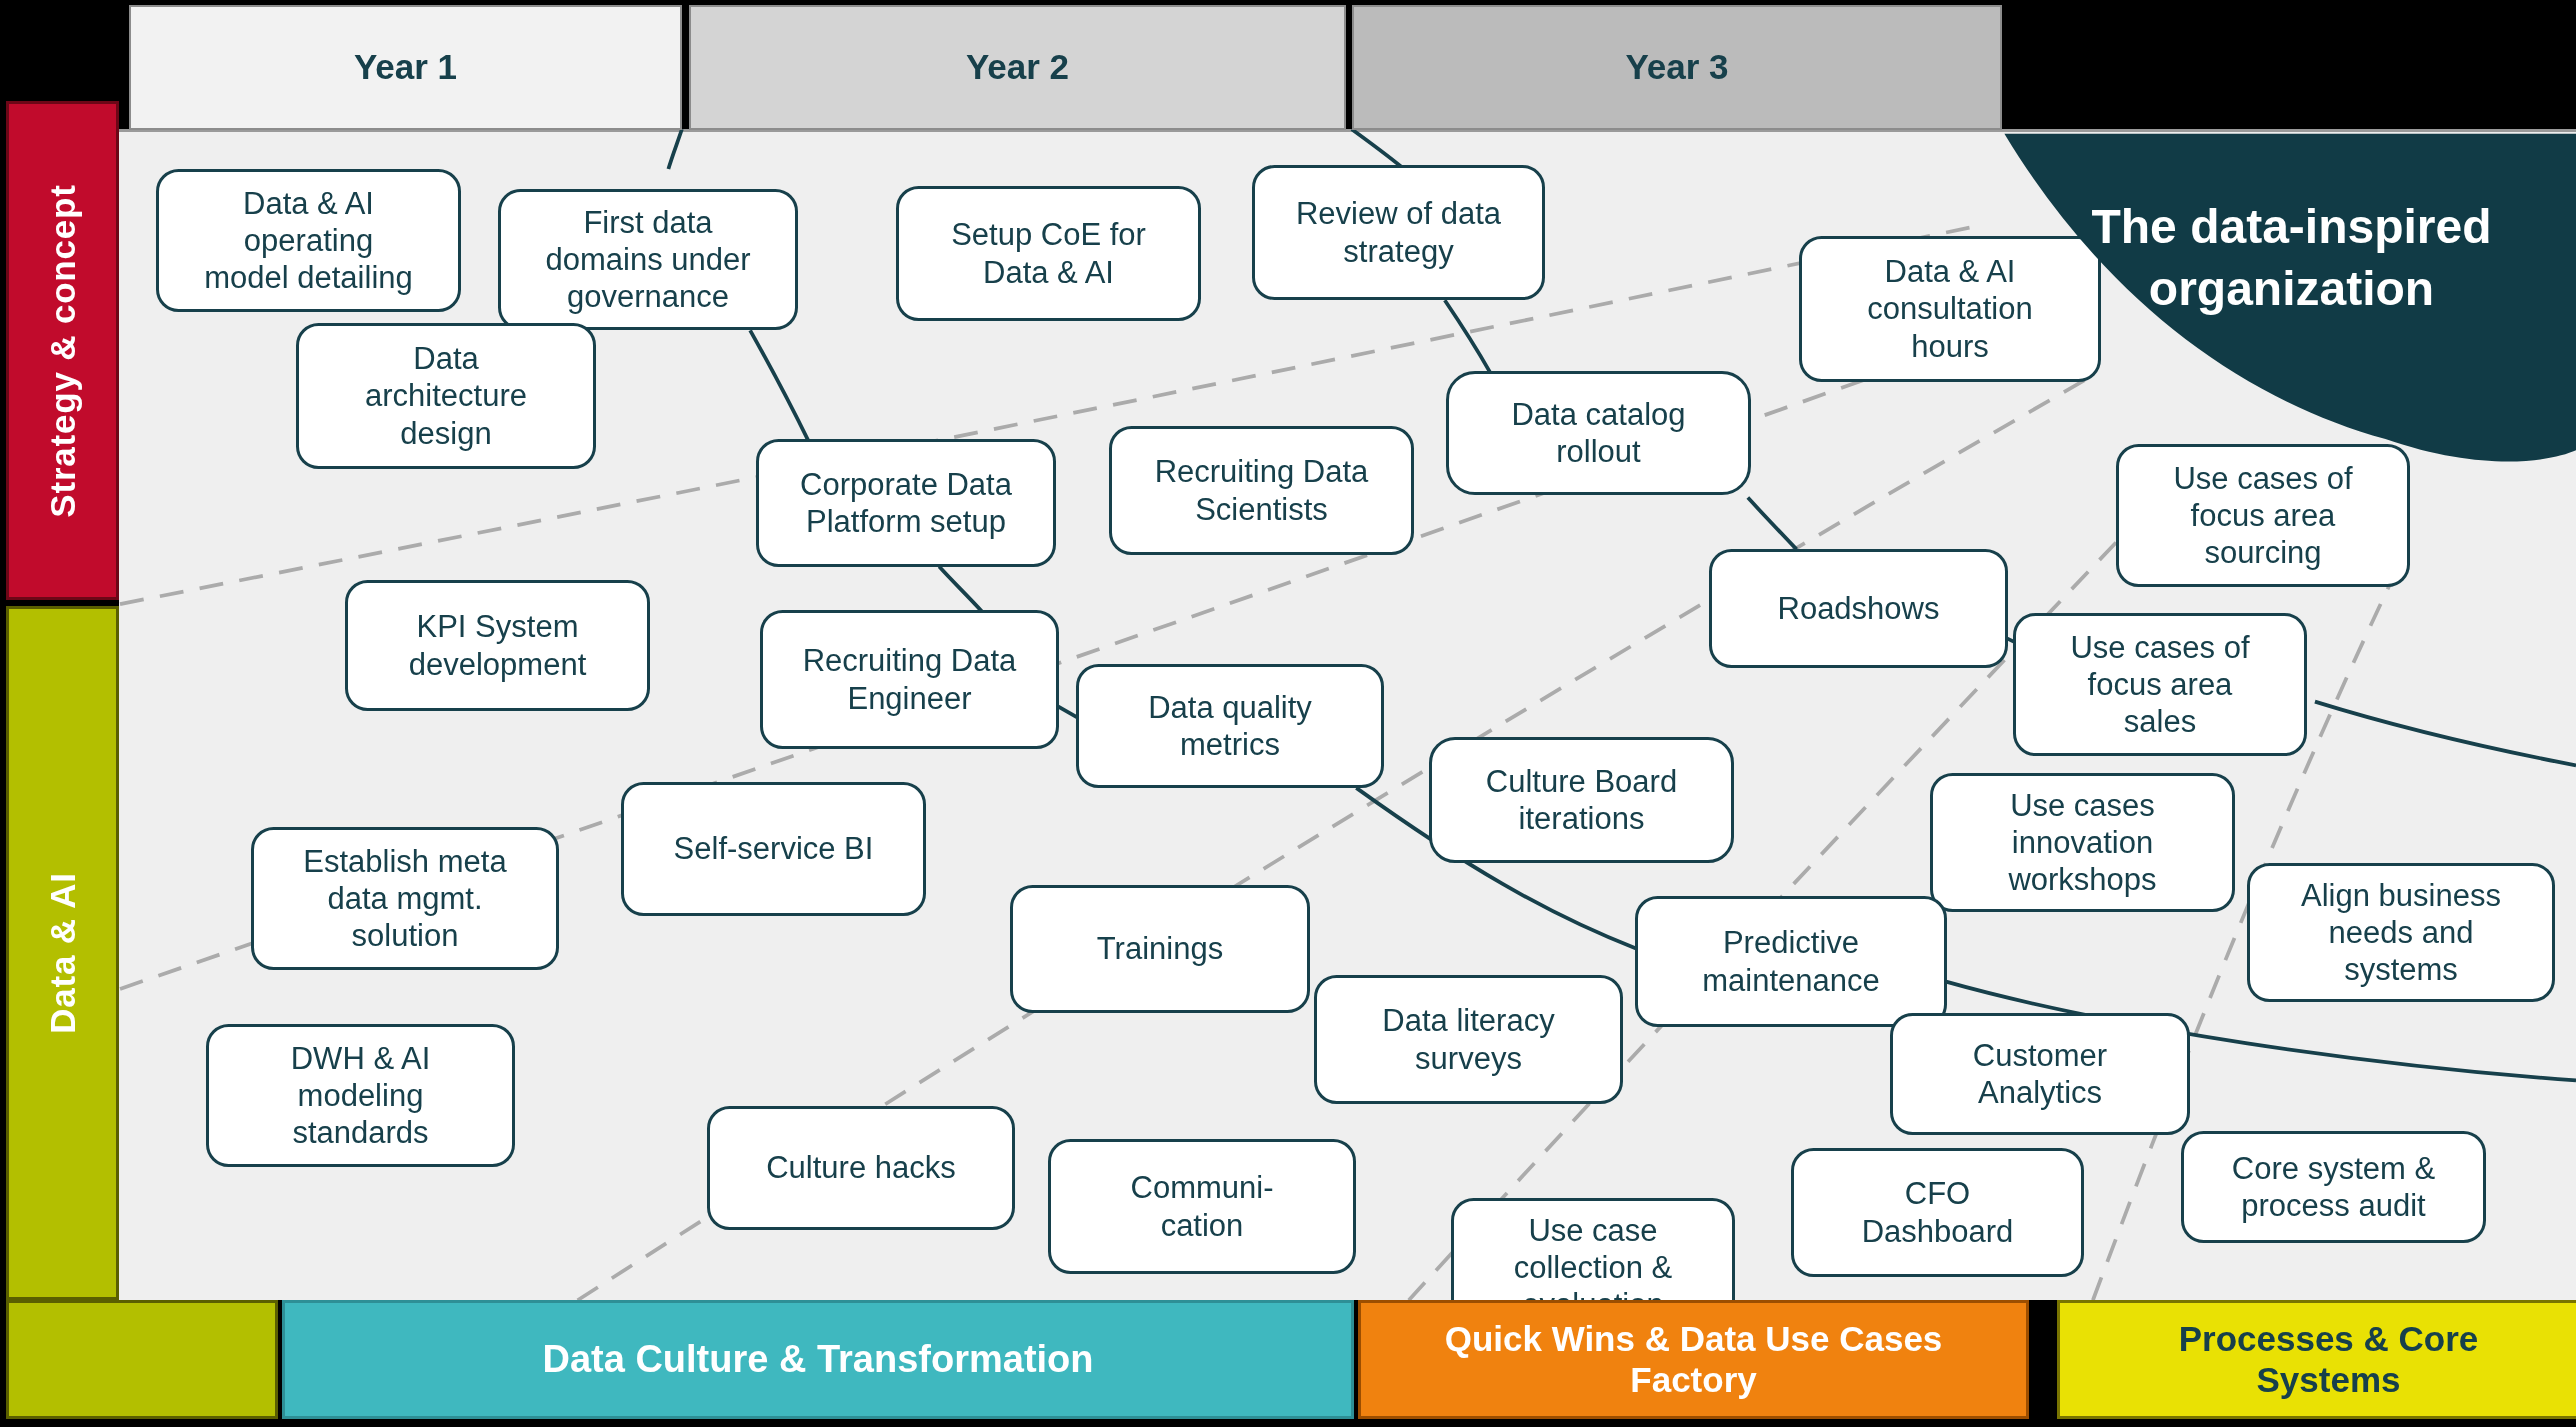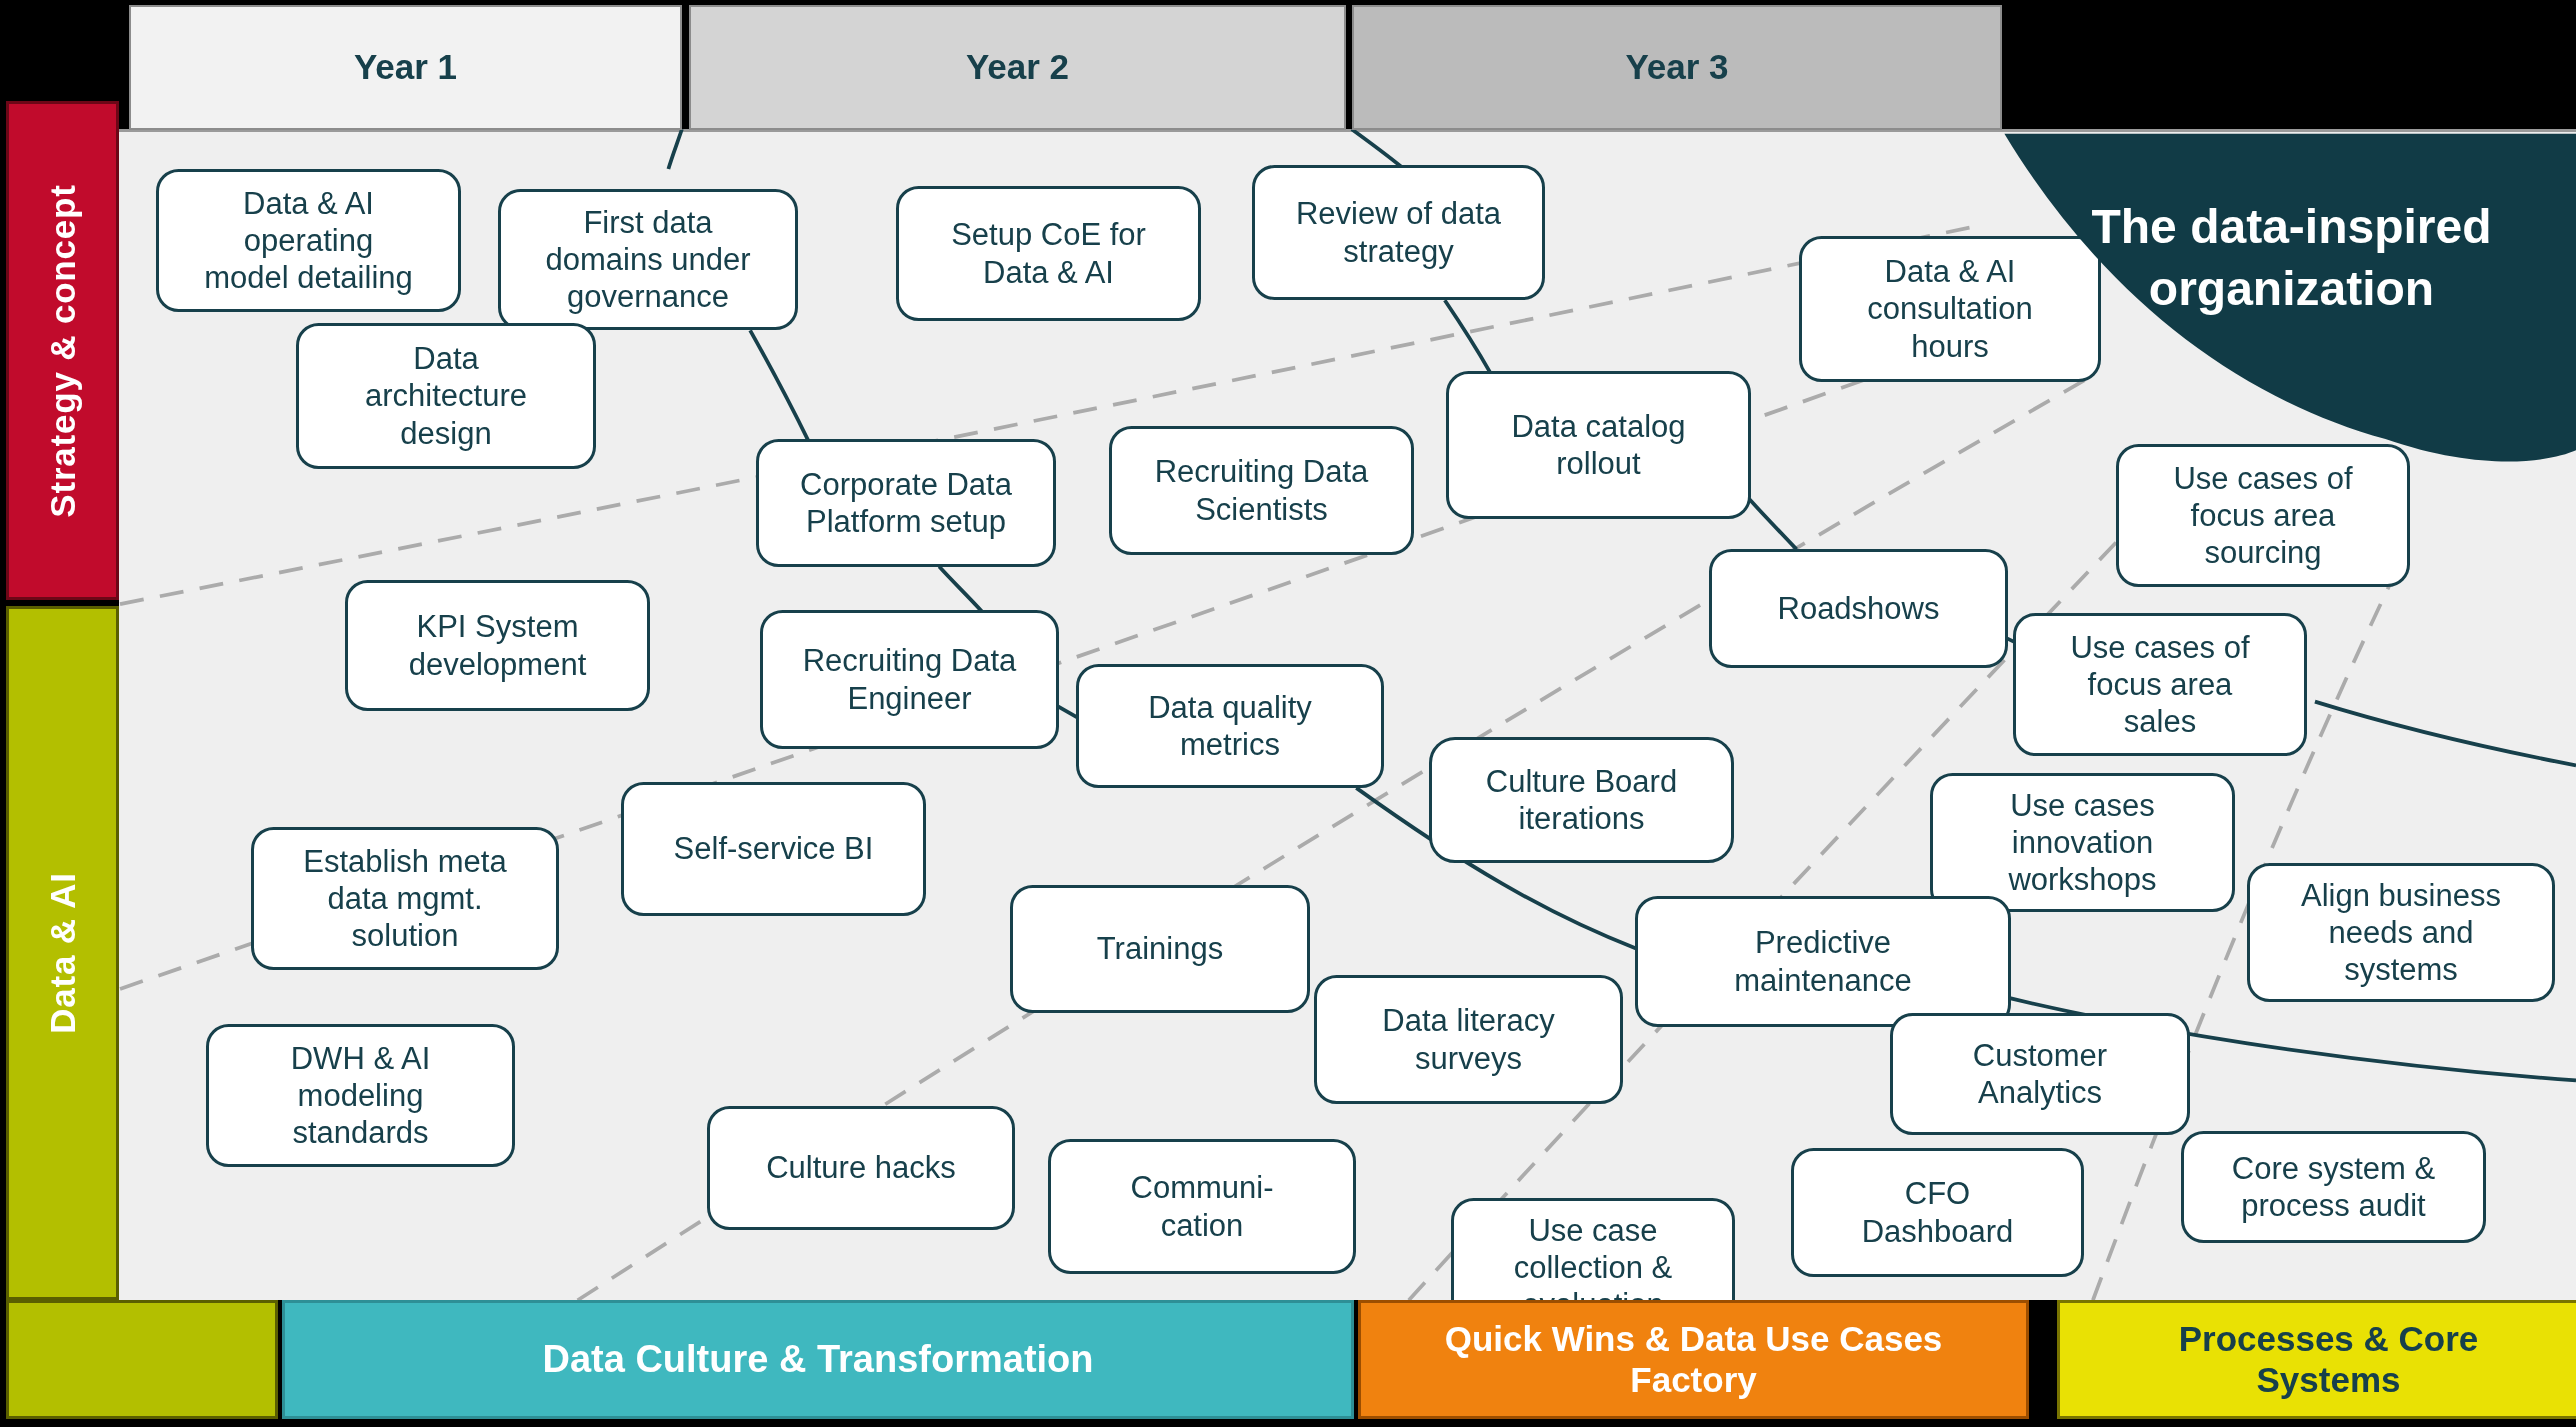--- a/index.html
+++ b/index.html
@@ -97,21 +97,21 @@
       <div class="task-box" style="left: 896px; top: 186px; width: 305px; height: 135px;">Setup CoE for
 Data &amp; AI</div>
       <div class="task-box" style="left: 1252px; top: 165px; width: 293px; height: 135px;">Review of data
 strategy</div>
       <div class="task-box" style="left: 1799px; top: 236px; width: 302px; height: 146px;">Data &amp; AI
 consultation
 hours</div>
       <div class="task-box" style="left: 296px; top: 323px; width: 300px; height: 146px;">Data
 architecture
 design</div>
-      <div class="task-box" style="left: 1446px; top: 371px; width: 305px; height: 148px;">Data catalog
+      <div class="task-box" style="left: 1446px; top: 371px; width: 305px; height: 124px; border-radius: 29px;">Data catalog
 rollout</div>
       <div class="task-box" style="left: 1109px; top: 426px; width: 305px; height: 129px;">Recruiting Data
 Scientists</div>
       <div class="task-box" style="left: 756px; top: 439px; width: 300px; height: 128px;">Corporate Data
 Platform setup</div>
       <div class="task-box" style="left: 2116px; top: 444px; width: 294px; height: 143px;">Use cases of
 focus area
 sourcing</div>
       <div class="task-box" style="left: 1709px; top: 549px; width: 299px; height: 119px;">Roadshows</div>
       <div class="task-box" style="left: 345px; top: 580px; width: 305px; height: 131px;">KPI System
@@ -129,21 +129,21 @@
 innovation
 workshops</div>
       <div class="task-box" style="left: 621px; top: 782px; width: 305px; height: 134px;">Self-service BI</div>
       <div class="task-box" style="left: 251px; top: 827px; width: 308px; height: 143px;">Establish meta
 data mgmt.
 solution</div>
       <div class="task-box" style="left: 2247px; top: 863px; width: 308px; height: 139px;">Align business
 needs and
 systems</div>
       <div class="task-box" style="left: 1010px; top: 885px; width: 300px; height: 128px;">Trainings</div>
-      <div class="task-box" style="left: 1635px; top: 896px; width: 376px; height: 131px;">Predictive
+      <div class="task-box" style="left: 1635px; top: 896px; width: 312px; height: 131px;">Predictive
 maintenance</div>
       <div class="task-box" style="left: 1314px; top: 975px; width: 309px; height: 129px;">Data literacy
 surveys</div>
       <div class="task-box" style="left: 1890px; top: 1013px; width: 300px; height: 122px;">Customer
 Analytics</div>
       <div class="task-box" style="left: 206px; top: 1024px; width: 309px; height: 143px;">DWH &amp; AI
 modeling
 standards</div>
       <div class="task-box" style="left: 707px; top: 1106px; width: 308px; height: 124px;">Culture hacks</div>
       <div class="task-box" style="left: 1048px; top: 1139px; width: 308px; height: 135px;">Communi-

